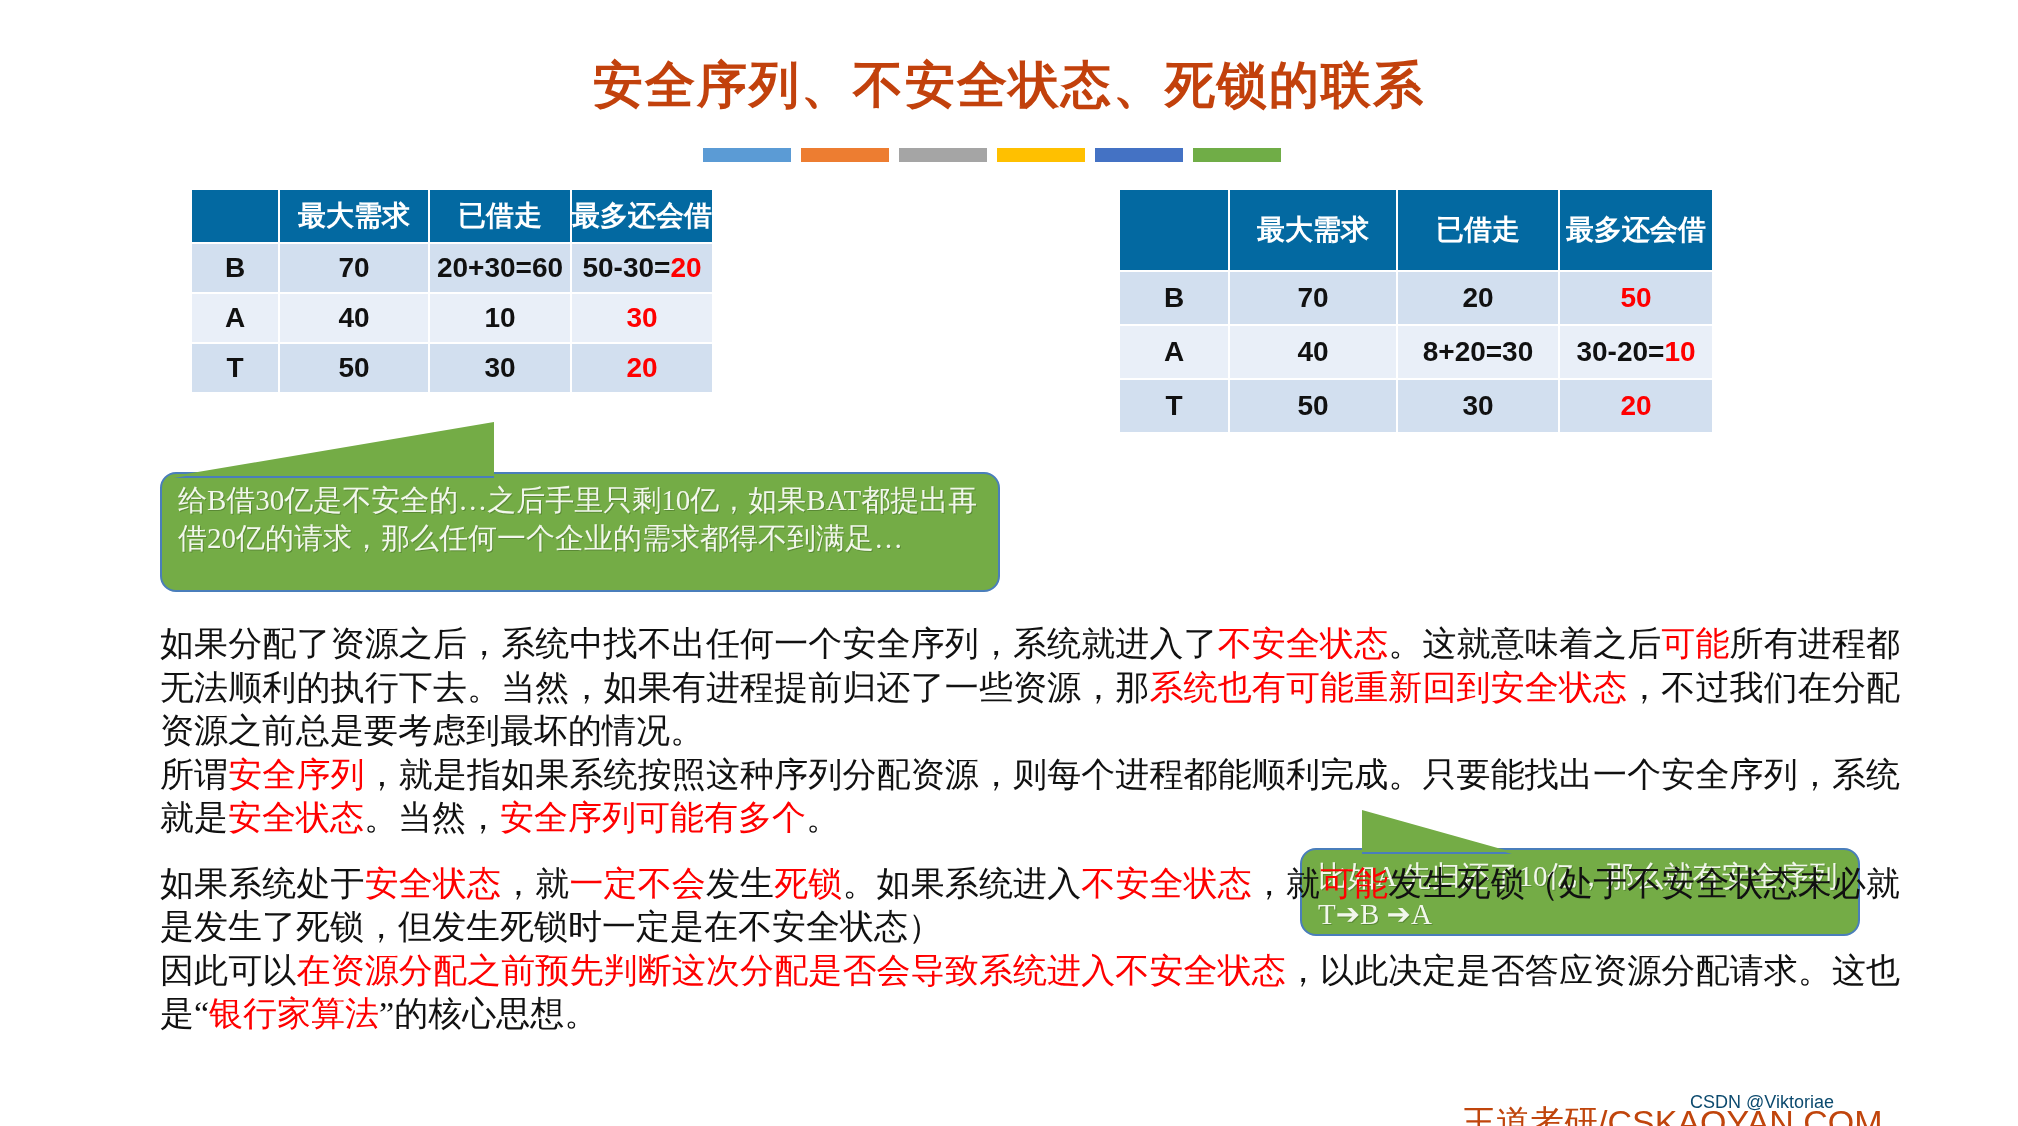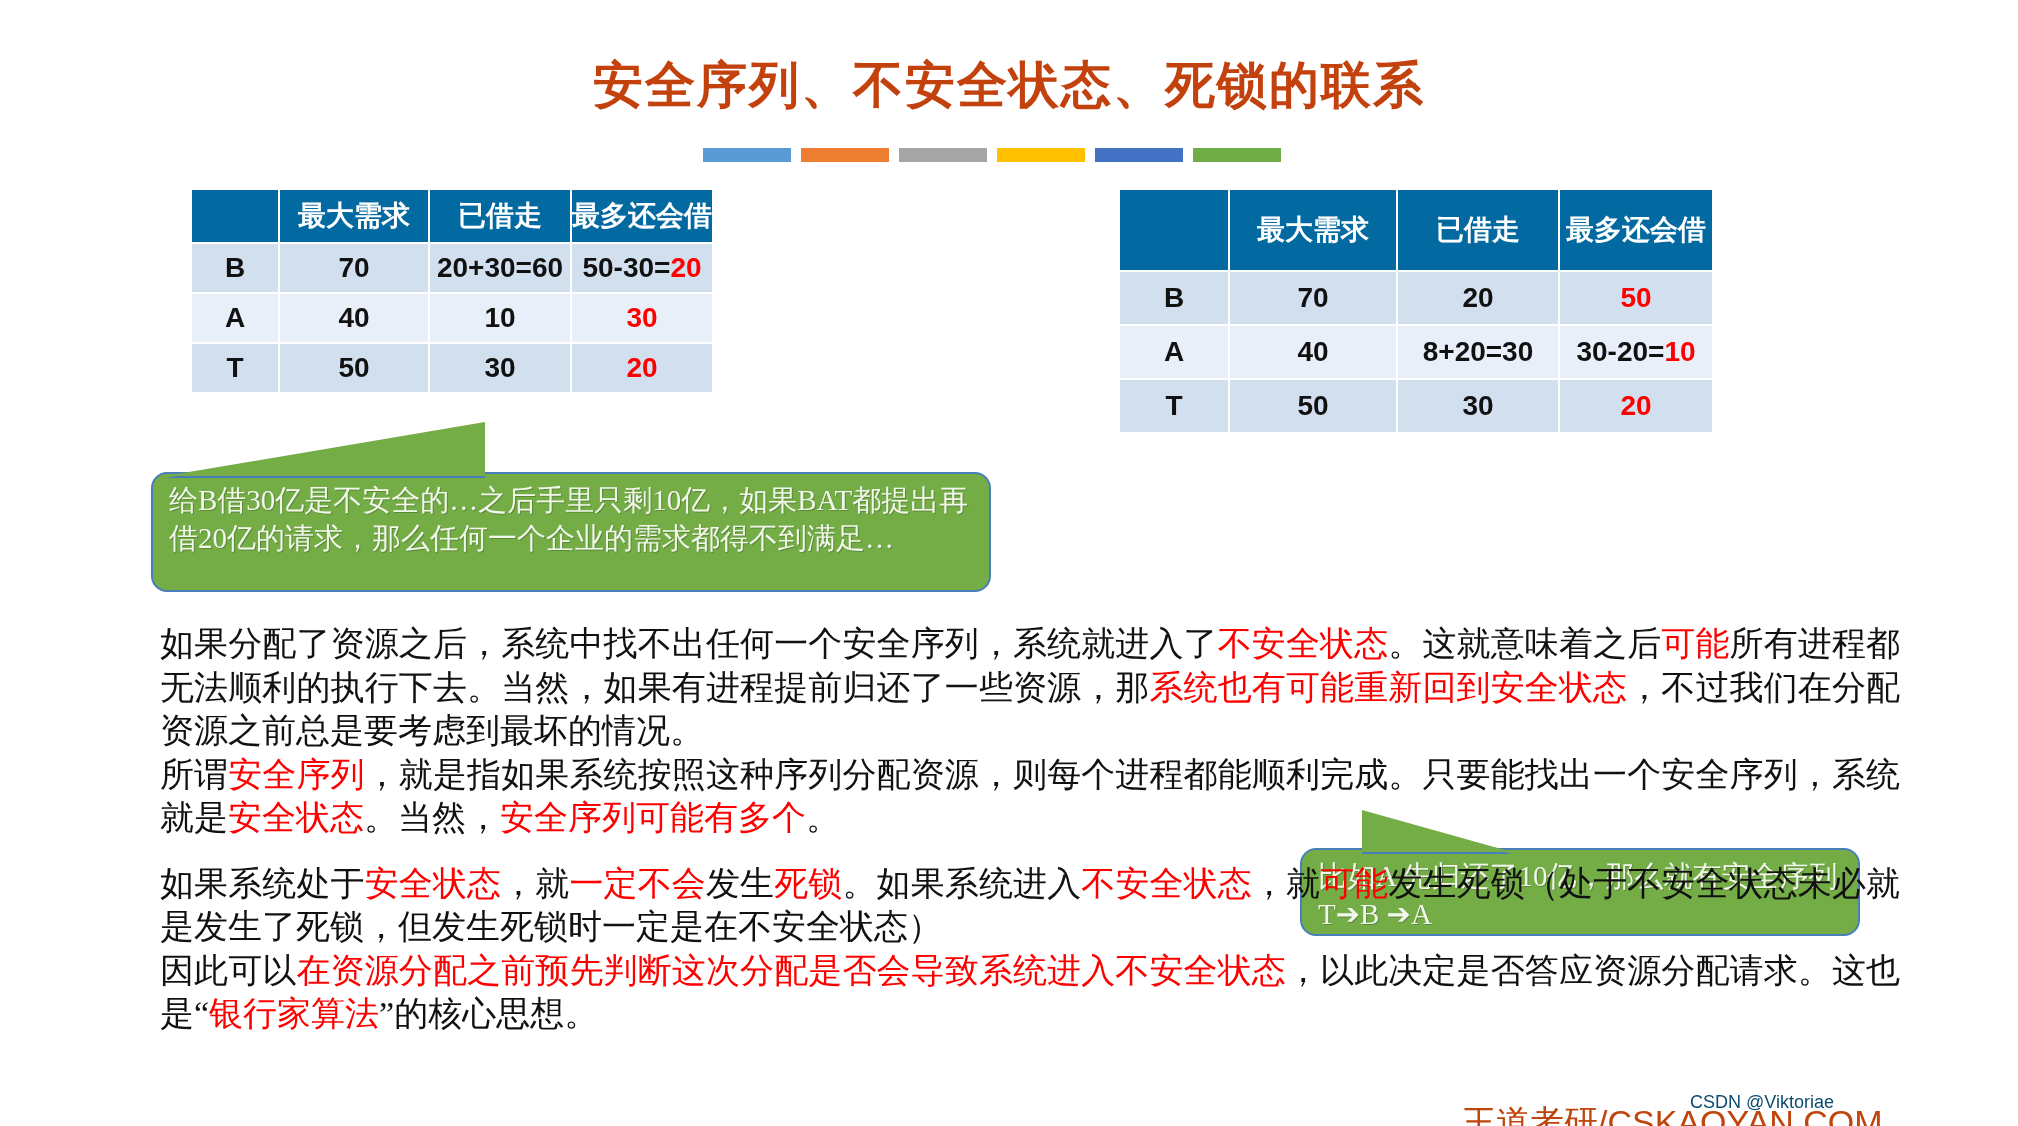--- a/index.html
+++ b/index.html
@@ -78,21 +78,21 @@
     box-sizing:border-box;
     padding:8px 14px 8px 16px;
     text-shadow:1px 1px 0 rgba(70,110,40,.55);
   }
   .callout .tail{
     position:absolute;
     width:0;height:0;
     border-style:solid;
   }
 
-  #callout-left{left:151px;top:472px;width:840px;height:120px;}
+  #callout-left{left:160px;top:472px;width:840px;height:120px;}
   #callout-left .tail{
     top:-52px;left:12px;
     border-width:0 0 54px 320px;
     border-color:transparent transparent #74ac46 transparent;
     filter:drop-shadow(0 2px 0 #4a7ebb);
   }
 
   #callout-right{left:1110px;top:478px;width:786px;height:88px;}
   #callout-right .u{
     font-weight:700;font-style:italic;text-decoration:underline;

